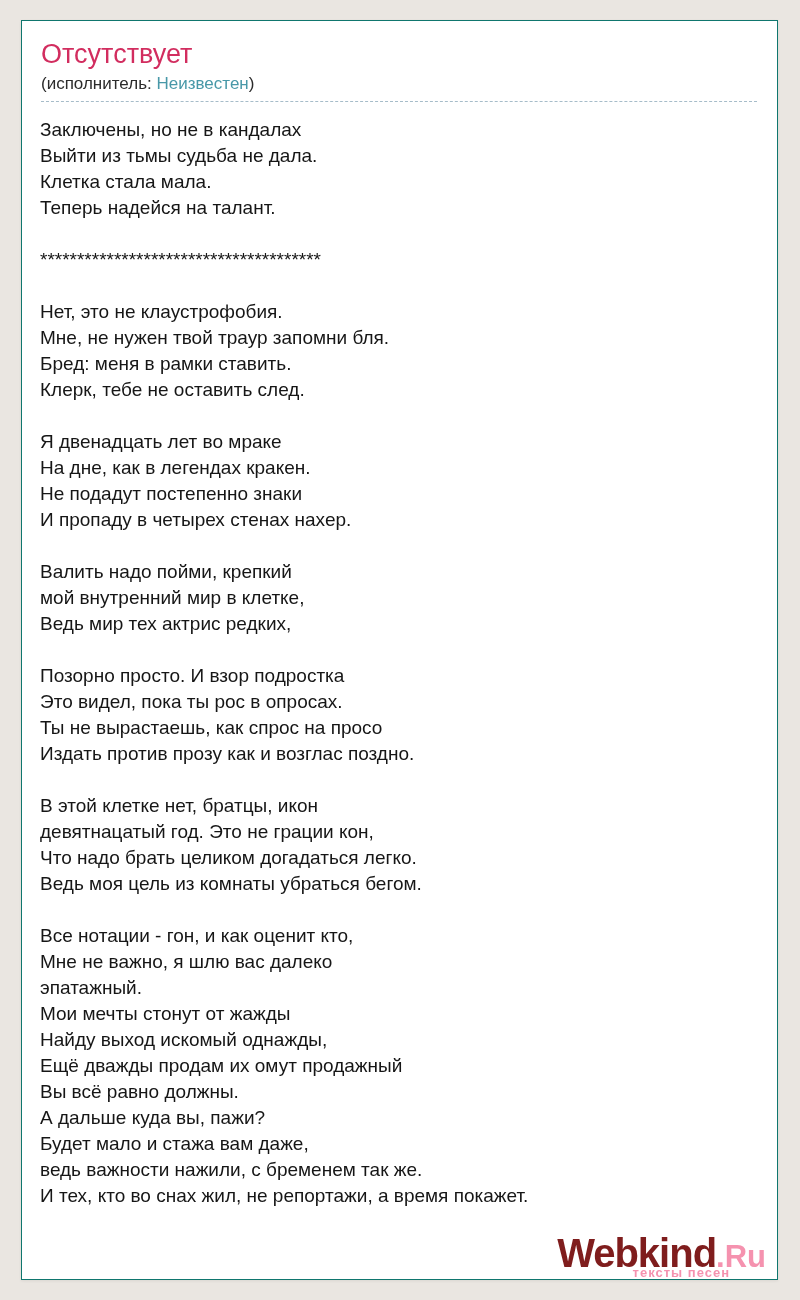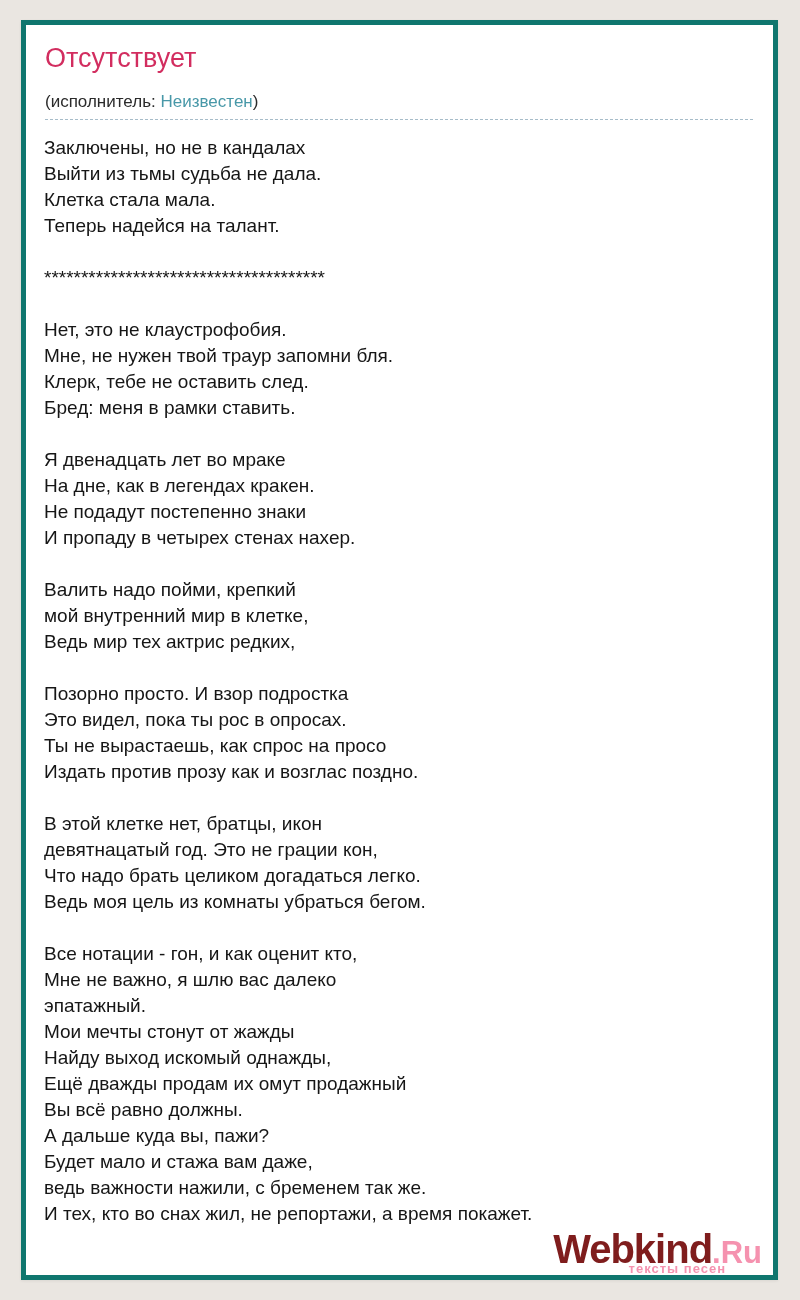--- a/index.html
+++ b/index.html
@@ -19,39 +19,39 @@
     position: relative;
     overflow: hidden;
   }
   .card {
     position: absolute;
     left: 21px;
     top: 20px;
     width: 757px;
     height: 1260px;
     background: #ffffff;
-    border: 5px solid #0f766e;
+    border: 1px solid #0f766e;
     box-shadow: 0 1px 3px rgba(0,0,0,0.07);
     box-sizing: border-box;
     overflow: hidden;
   }
   .header {
     margin: 18px 20px 0 19px;
     border-bottom: 1px dashed #a6bcc9;
     padding-bottom: 7px;
   }
   .title {
     margin: 0;
     font-size: 27px;
     font-weight: 400;
     color: #d22d5f;
     line-height: 1.15;
   }
   .artist {
-    margin-top: 18px;
+    margin-top: 4px;
     font-size: 17px;
     color: #2b2b2b;
     white-space: pre-wrap;
   }
   .artist a {
     color: #4898a8;
     text-decoration: none;
     cursor: pointer;
   }
   .lyrics {
@@ -106,22 +106,22 @@
   <div class="lyrics">
       <div class="lyric-line">Заключены, но не в кандалах</div>
       <div class="lyric-line">Выйти из тьмы судьба не дала.</div>
       <div class="lyric-line">Клетка стала мала.</div>
       <div class="lyric-line">Теперь надейся на талант.</div>
       <div class="lyric-line">&nbsp;</div>
       <div class="lyric-line">**************************************</div>
       <div class="lyric-line">&nbsp;</div>
       <div class="lyric-line">Нет, это не клаустрофобия.</div>
       <div class="lyric-line">Мне, не нужен твой траур запомни бля.</div>
+      <div class="lyric-line">Бред: меня в рамки ставить.</div>
       <div class="lyric-line">Клерк, тебе не оставить след.</div>
-      <div class="lyric-line">Бред: меня в рамки ставить.</div>
       <div class="lyric-line">&nbsp;</div>
       <div class="lyric-line">Я двенадцать лет во мраке</div>
       <div class="lyric-line">На дне, как в легендах кракен.</div>
       <div class="lyric-line">Не подадут постепенно знаки</div>
       <div class="lyric-line">И пропаду в четырех стенах нахер.</div>
       <div class="lyric-line">&nbsp;</div>
       <div class="lyric-line">Валить надо пойми, крепкий</div>
       <div class="lyric-line">мой внутренний мир в клетке,</div>
       <div class="lyric-line">Ведь мир тех актрис редких,</div>
       <div class="lyric-line">&nbsp;</div>

